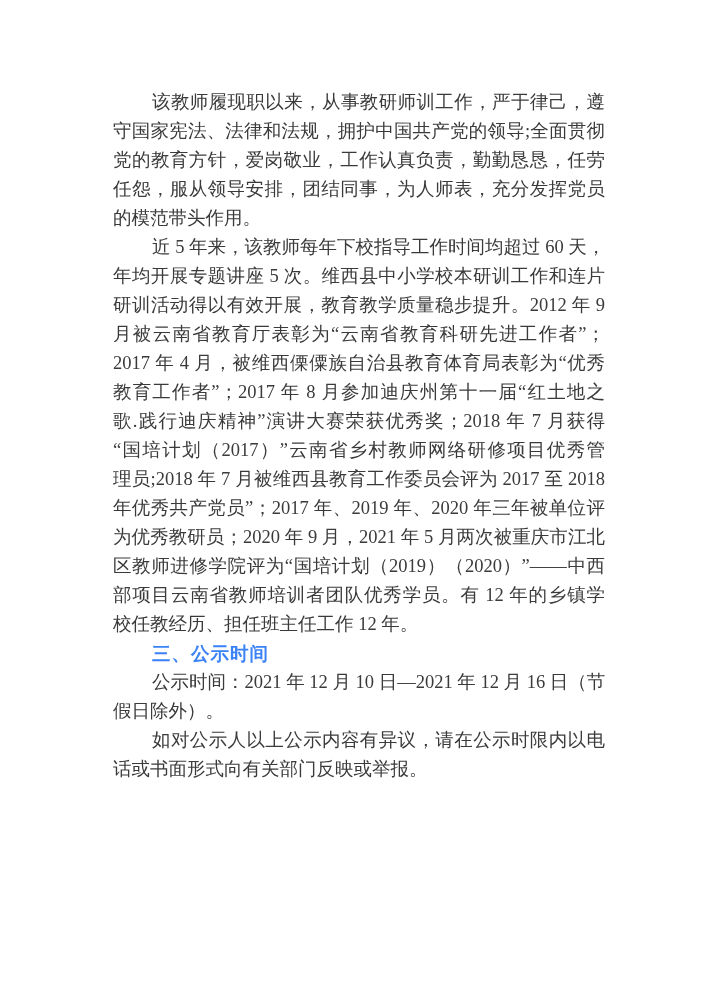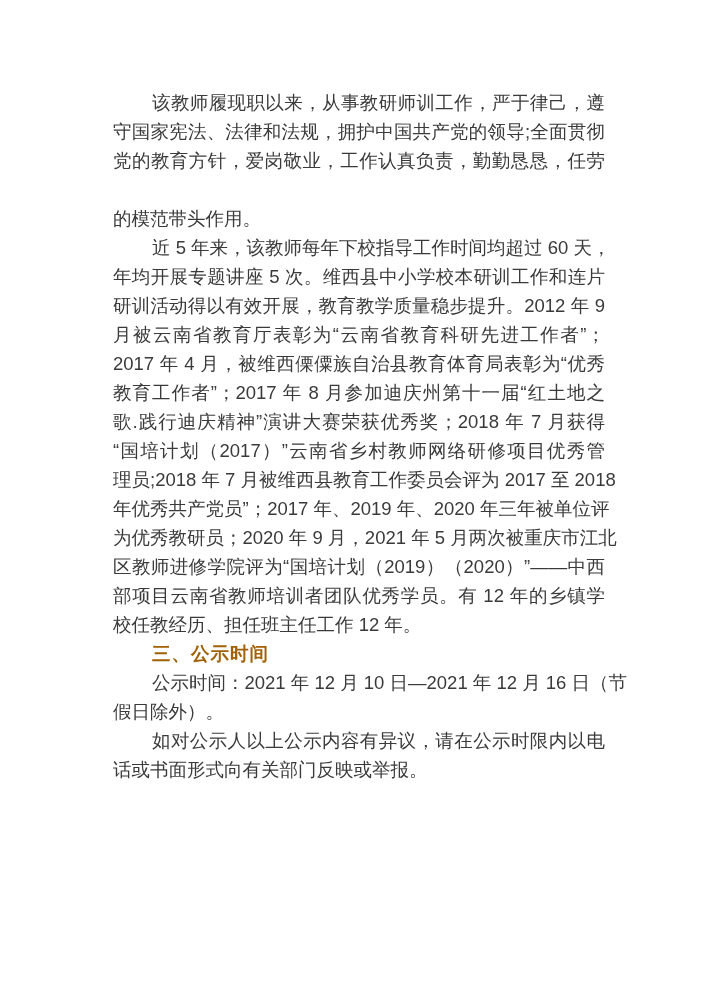--- a/index.html
+++ b/index.html
@@ -7,45 +7,46 @@
   .page {
     position: absolute; left: 0; top: 0; width: 707px; height: 1000px;
     background: #ffffff;
   }
   .line {
     position: absolute;
     left: 113px;
     width: 492px;
     height: 29px;
     line-height: 29px;
-    font-family: Liberation Sans, sans-serif;
+    font-family: Liberation Serif, serif;
     font-size: 18.5px;
     color: #3a3a3a;
     white-space: nowrap;
     text-align: justify;
     text-align-last: justify;
   }
   .line.indent { left: 152px; width: 453px; }
   .line.last { text-align-last: left; }
   .line.heading {
     font-family: "DejaVu Sans", "Liberation Sans", sans-serif;
     font-weight: bold;
-    color: #a16207;
+    color: #3b82f6;
     text-align-last: left;
     letter-spacing: 1px;
   }
 </style>
 </head>
 <body>
 
 <div class="page">
 
   <div class="line indent" style="top:88px">该教师履现职以来，从事教研师训工作，严于律己，遵</div>
   <div class="line" style="top:117px">守国家宪法、法律和法规，拥护中国共产党的领导;全面贯彻</div>
   <div class="line" style="top:146px">党的教育方针，爱岗敬业，工作认真负责，勤勤恳恳，任劳</div>
+  <div class="line" style="top:175px">任怨，服从领导安排，团结同事，为人师表，充分发挥党员</div>
   <div class="line last" style="top:204px">的模范带头作用。</div>
 
   <div class="line indent" style="top:233px">近 5 年来，该教师每年下校指导工作时间均超过 60 天，</div>
   <div class="line" style="top:262px">年均开展专题讲座 5 次。维西县中小学校本研训工作和连片</div>
   <div class="line" style="top:291px">研训活动得以有效开展，教育教学质量稳步提升。2012 年 9</div>
   <div class="line" style="top:320px">月被云南省教育厅表彰为“云南省教育科研先进工作者”；</div>
   <div class="line" style="top:349px">2017 年 4 月，被维西傈僳族自治县教育体育局表彰为“优秀</div>
   <div class="line" style="top:378px">教育工作者”；2017 年 8 月参加迪庆州第十一届“红土地之</div>
   <div class="line" style="top:407px">歌.践行迪庆精神”演讲大赛荣获优秀奖；2018 年 7 月获得</div>
   <div class="line" style="top:436px">“国培计划（2017）”云南省乡村教师网络研修项目优秀管</div>

